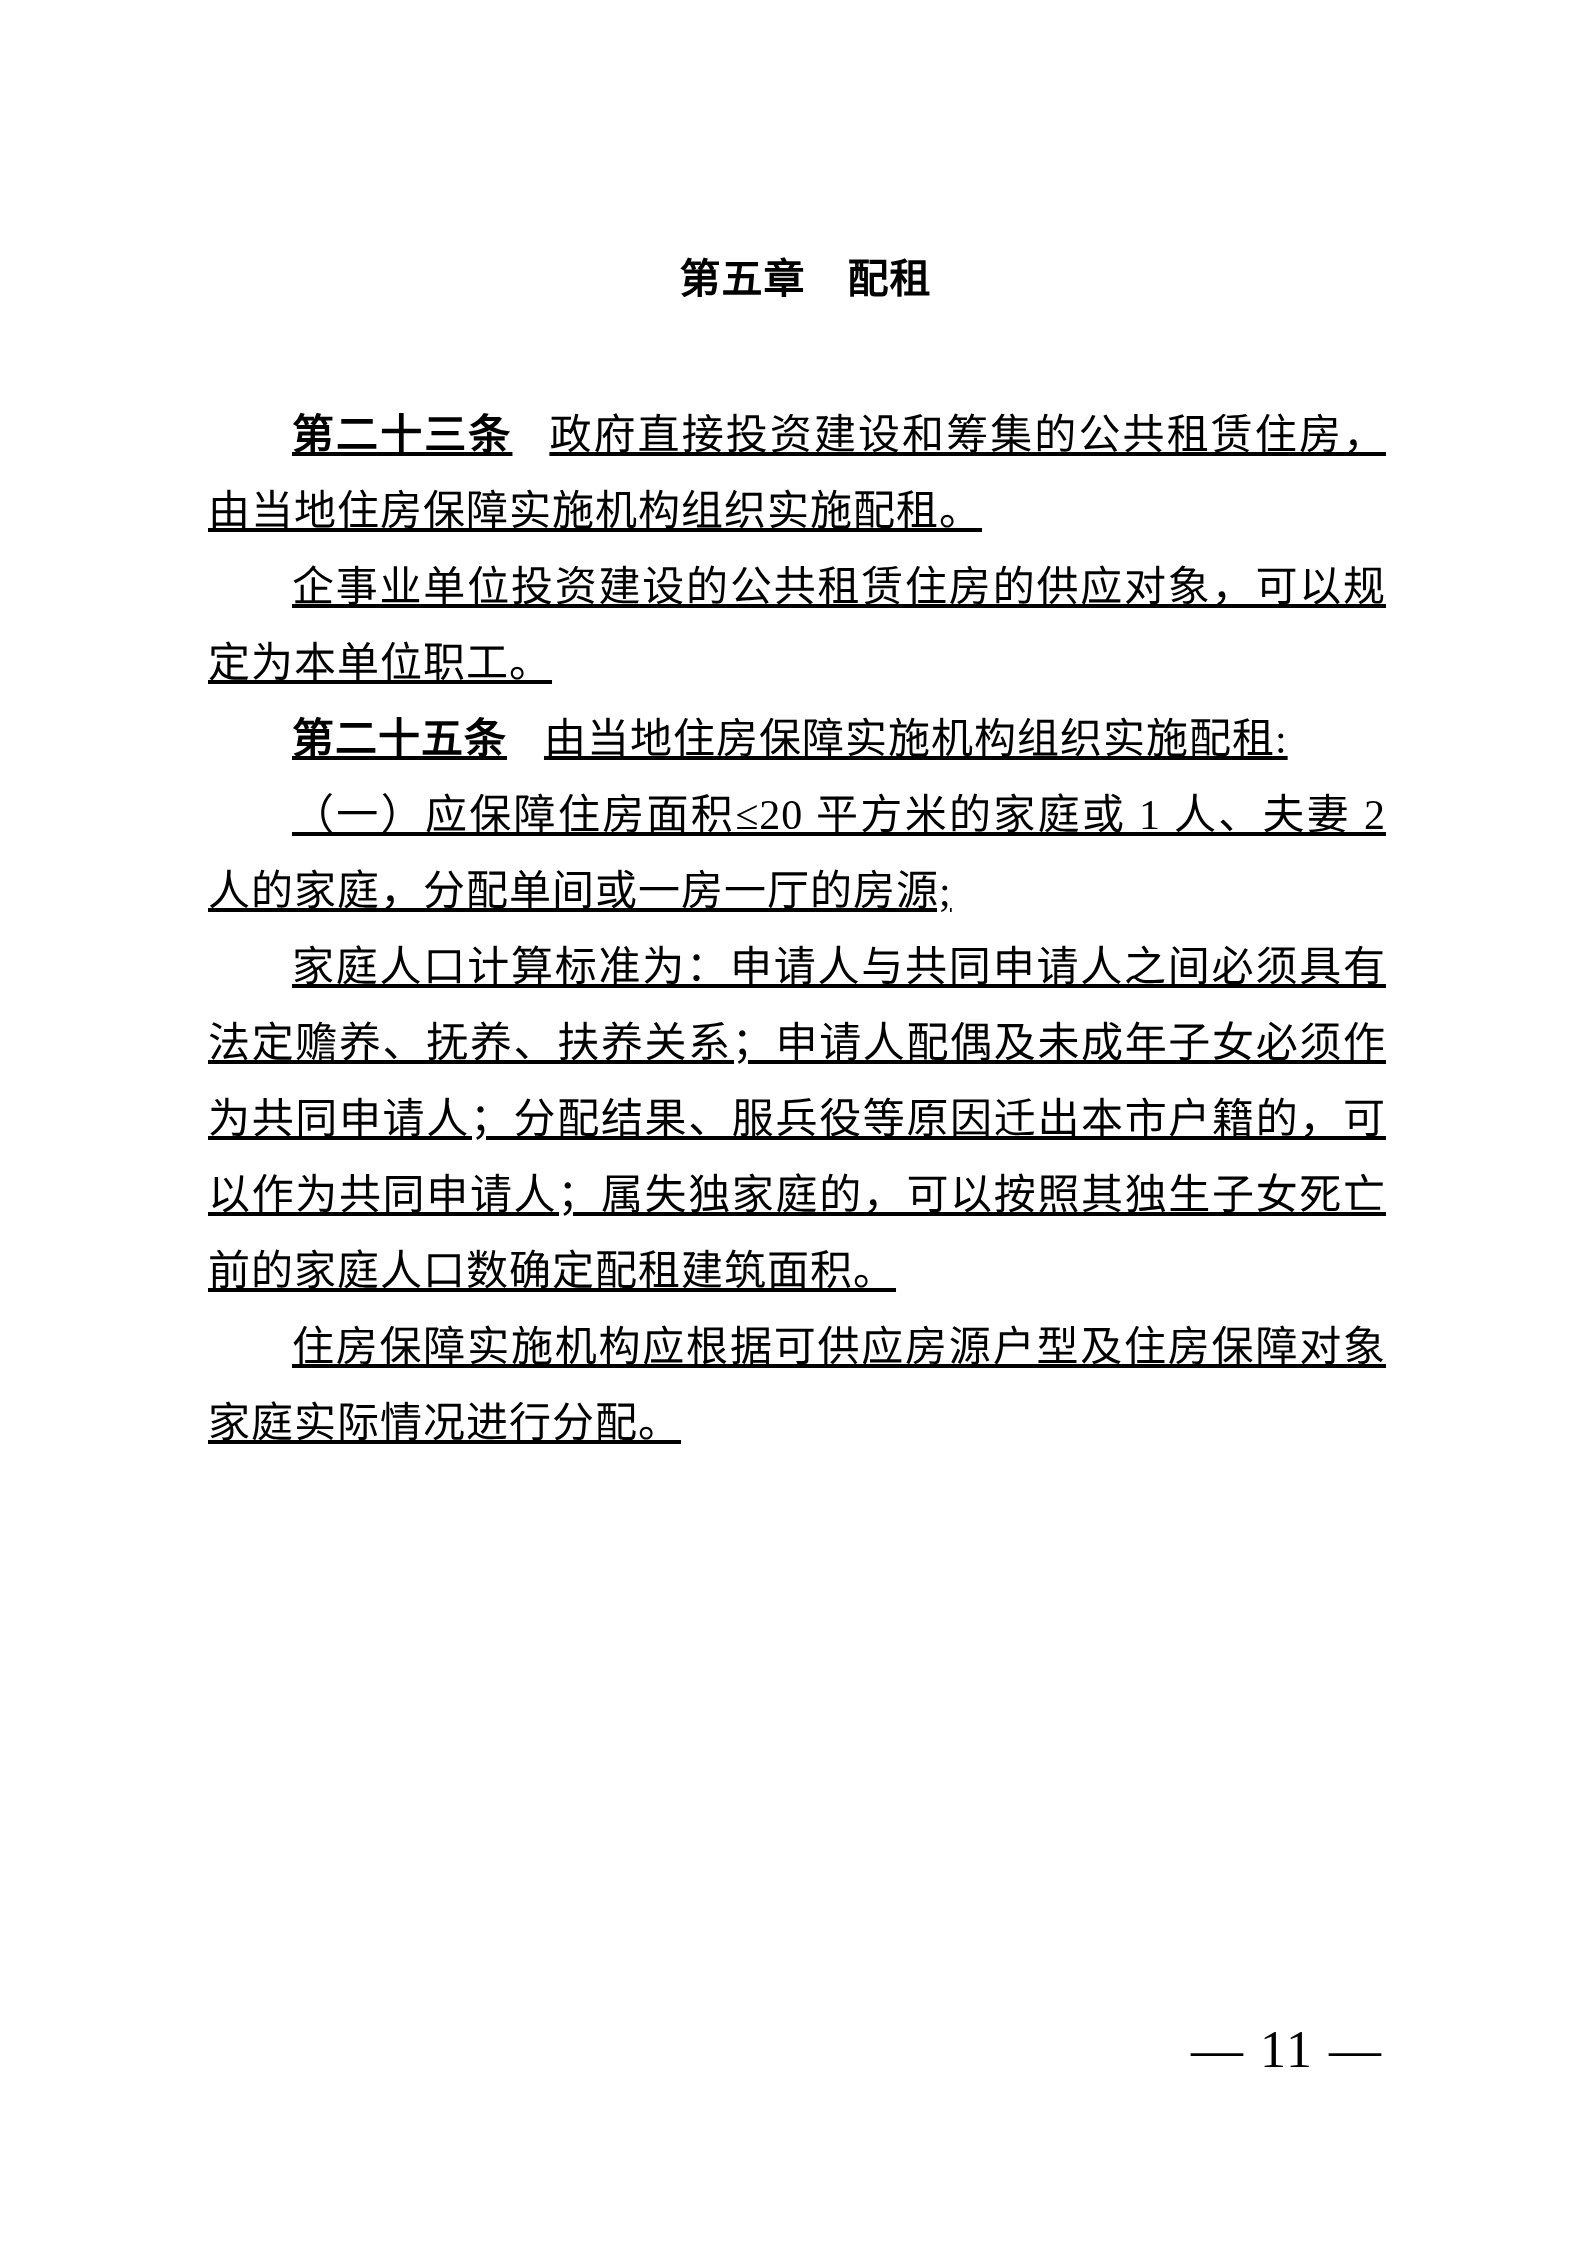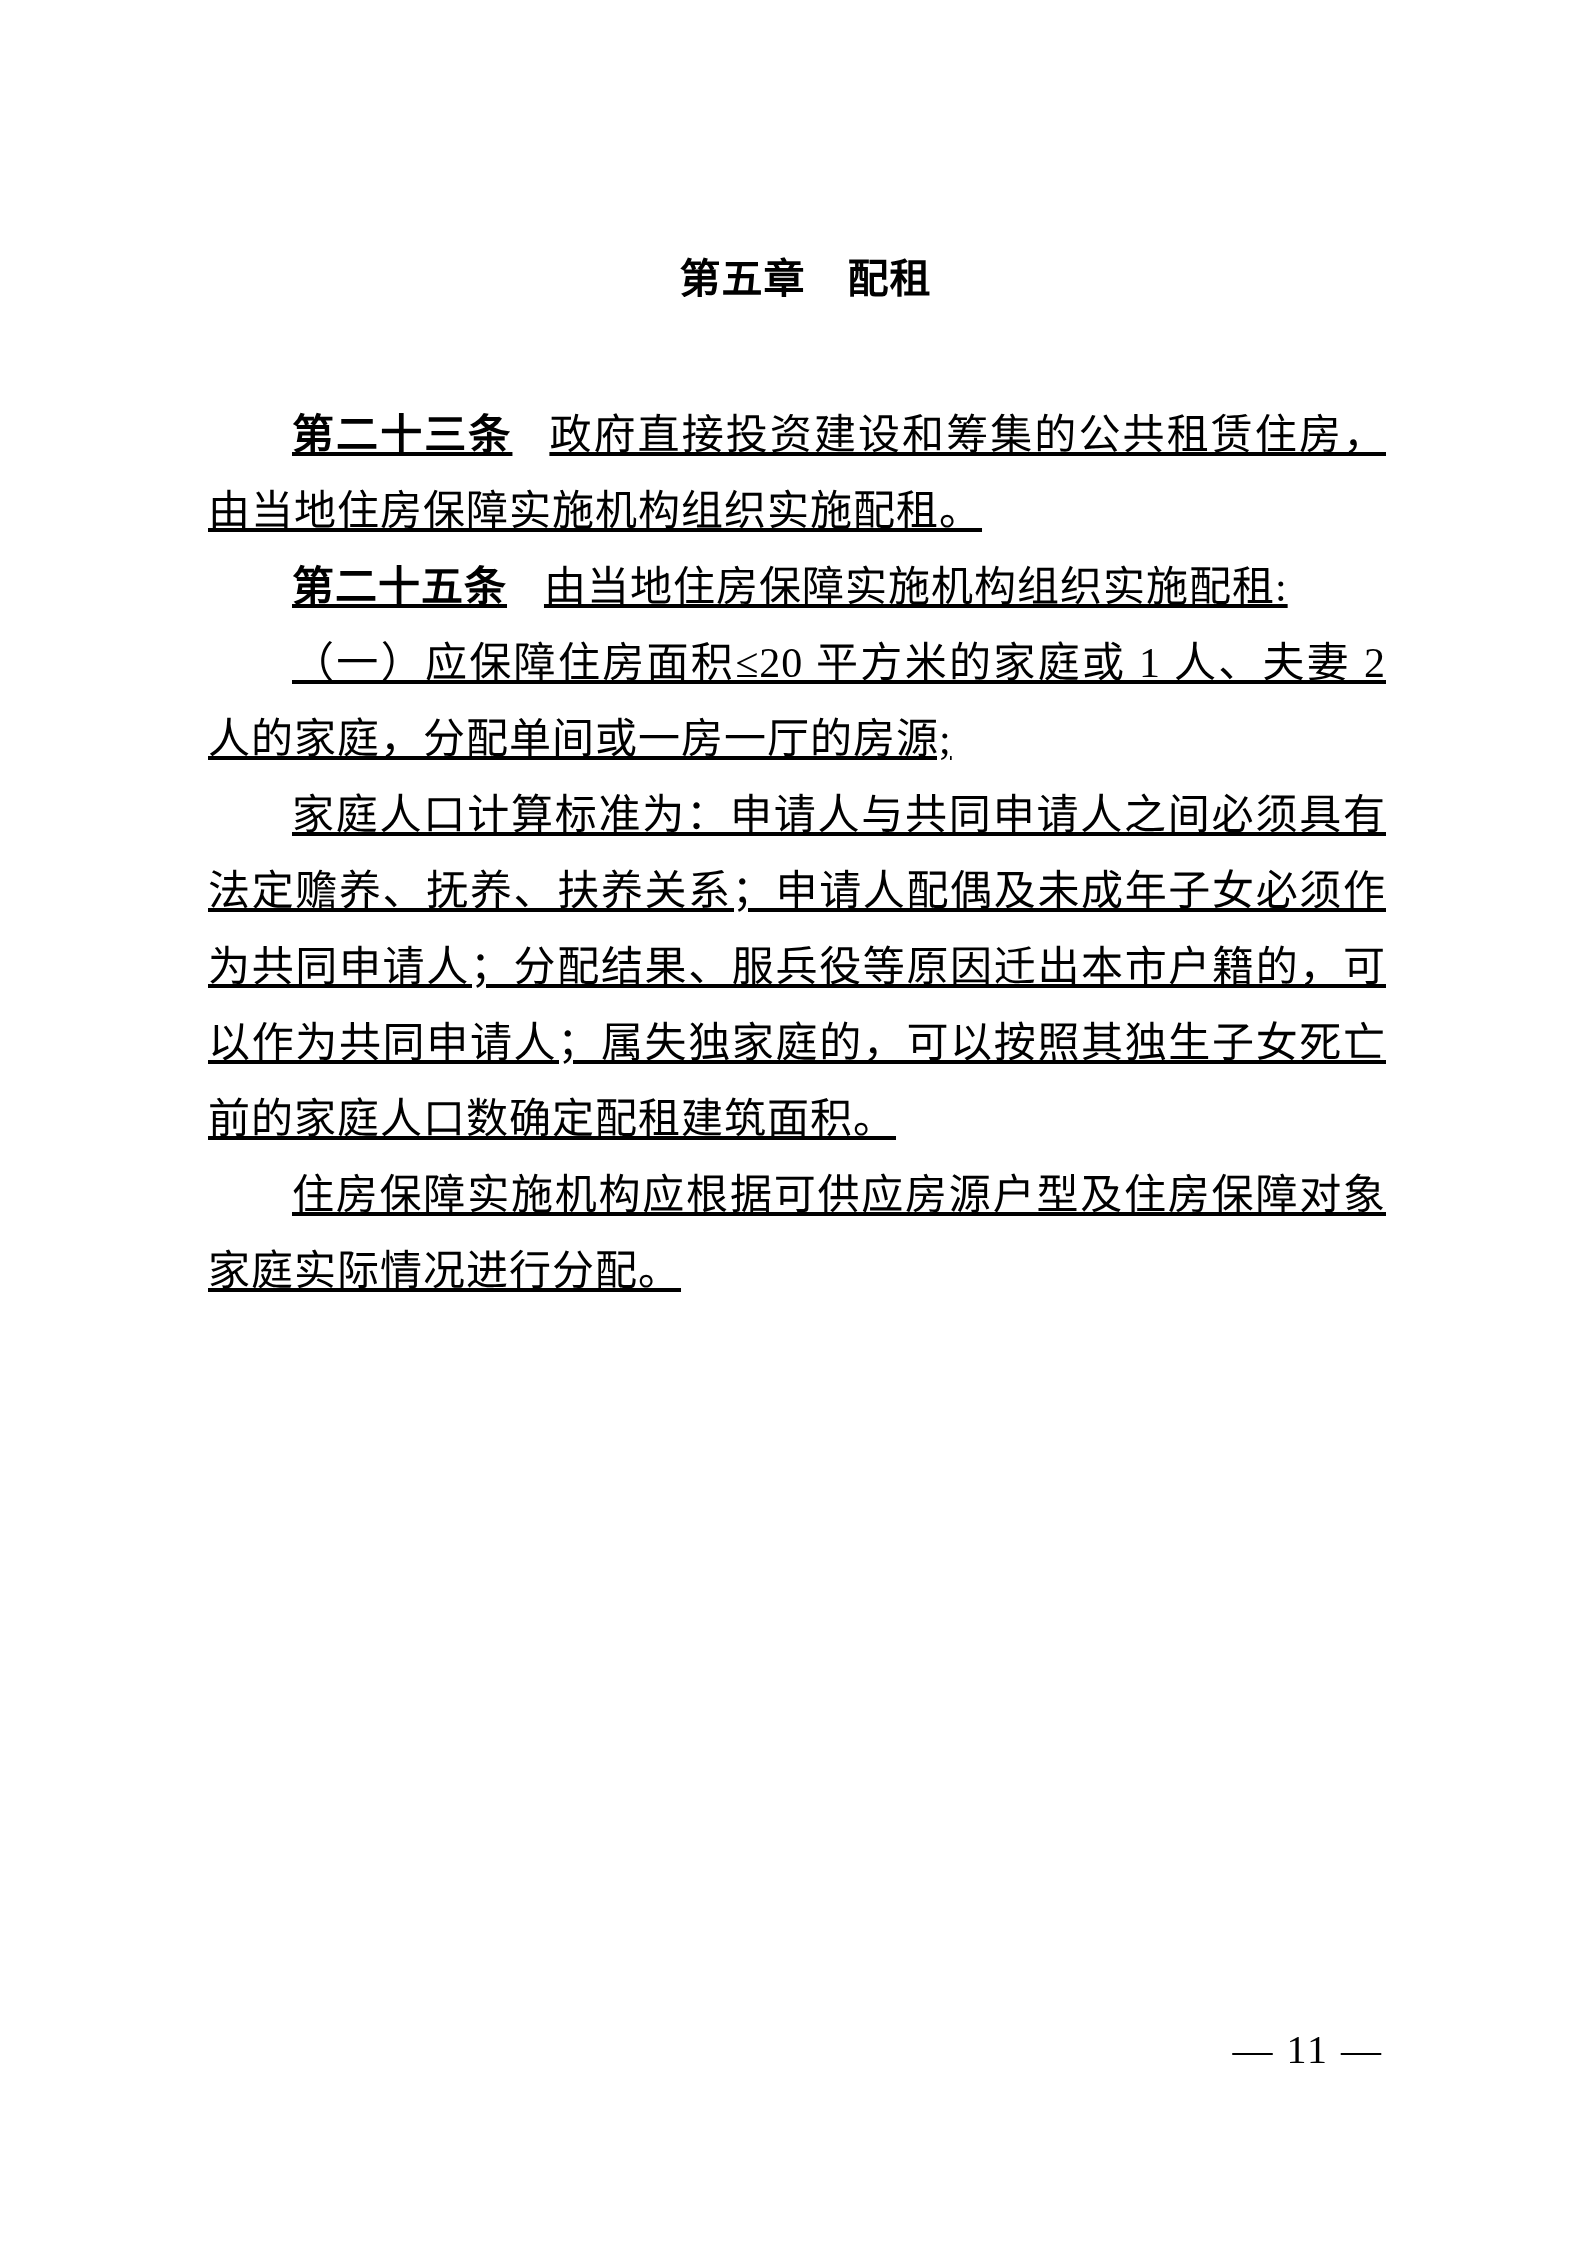--- a/index.html
+++ b/index.html
@@ -51,38 +51,39 @@
   }
   .term {
     font-family: "Liberation Sans", sans-serif;
     font-weight: 700;
     margin-right: 0.88em;
   }
   .page-number {
     position: absolute;
     top: 2026px;
     right: 204px;
-    font-size: 40px;
+    font-size: 52px;
     line-height: 48px;
     letter-spacing: 2px;
     font-family: "Liberation Serif", serif;
     white-space: pre;
   }
 </style>
 </head>
 <body>
 
 <div class="page">
 
   <div class="chapter-title">第五章　配租</div>
 
   <div class="body-text">
 
     <p><span class="term">第二十三条</span><span>政府直接投资建设和筹集的公共租赁住房，由当地住房保障实施机构组织实施配租。</span></p>
 
+    <p><span>企事业单位投资建设的公共租赁住房的供应对象，可以规定为本单位职工。</span></p>
 
 
     <p><span class="term">第二十五条</span><span>由当地住房保障实施机构组织实施配租:</span></p>
 
     <p><span>（一）应保障住房面积≤20 平方米的家庭或 1 人、夫妻 2 人的家庭，分配单间或一房一厅的房源;</span></p>
 
 
 
     <p><span>家庭人口计算标准为：申请人与共同申请人之间必须具有法定赡养、抚养、扶养关系；申请人配偶及未成年子女必须作为共同申请人；分配结果、服兵役等原因迁出本市户籍的，可以作为共同申请人；属失独家庭的，可以按照其独生子女死亡前的家庭人口数确定配租建筑面积。</span></p>
 

